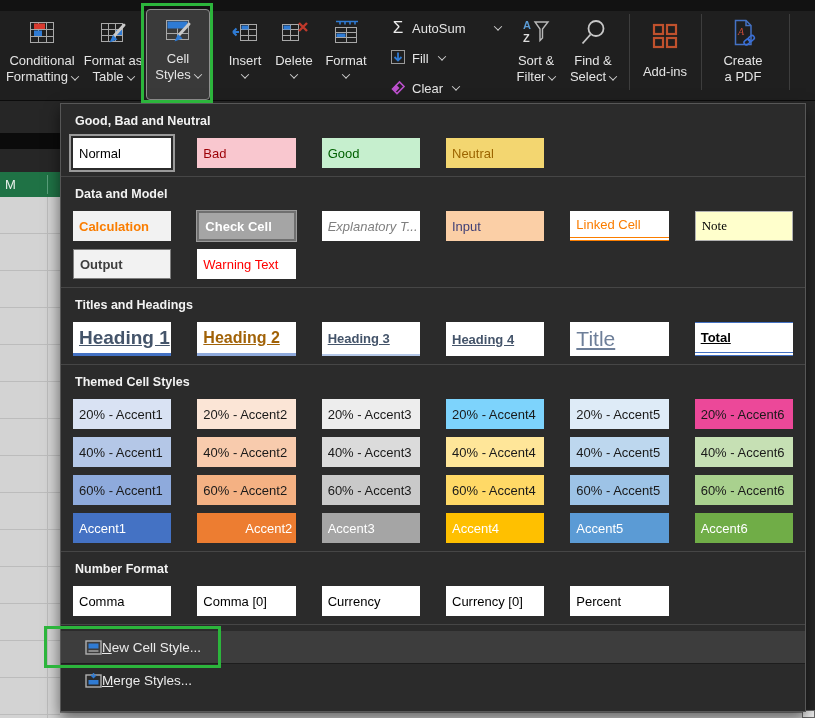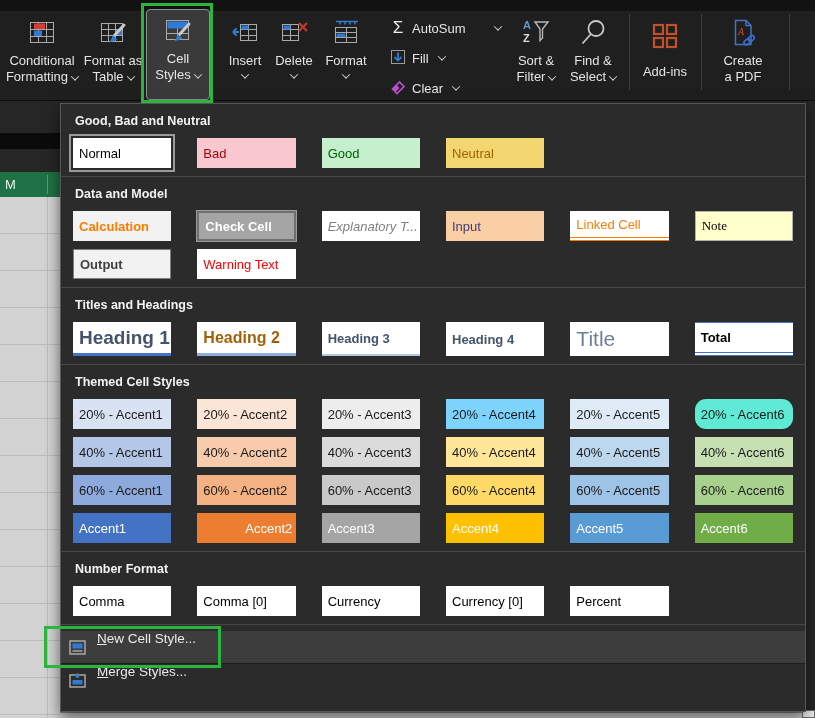--- a/index.html
+++ b/index.html
@@ -43,30 +43,30 @@
   .sec-title { color:#f2f2f2; font-weight:bold; font-size:12.5px; margin:10px 0 10px 14px; }
   .swatch-row { display:grid; grid-template-columns:repeat(6, 1fr); column-gap:7px; row-gap:8px; margin:0 12px 8px 12px;gap:26px; }
   .swatch { height:30px; display:flex; align-items:center; padding-left:6px; font-size:13px; color:#000; overflow:hidden; white-space:nowrap; cursor:default; }
   .swatch.b { font-weight:bold; }
   .swatch.i { font-style:italic; }
   .swatch.sel { outline:2px solid #9a9a9a; outline-offset:2px; }
   .swatch.check { border:2px solid #6f6f6f; box-shadow:0 0 0 1px #9c9c9c; }
   .swatch.linked { border-bottom:4px double #FA7D00; }
   .swatch.note { border:1px solid #B2B2B2;font-family:Liberation Serif, serif; }
   .swatch.output { border:1px solid #7f7f7f; }
-  .row-headings .swatch { height:34px; }
+  .row-headings .swatch { height:34px;text-decoration:underline; }
   .swatch.h1 { font-size:19px; border-bottom:3px solid #4472C4; }
   .swatch.h2 { font-size:16px; border-bottom:3px solid #8FAADC; }
   .swatch.h3 { font-size:13px; border-bottom:2px solid #B4C7E7; }
   .swatch.h4 { font-size:13px; }
   .swatch.title { font-size:21px; font-weight:normal; }
   .swatch.total { border-top:1px solid #4472C4; border-bottom:4px double #4472C4; }
 
   #menu-commands { margin-top:6px; padding-bottom:4px; }
-  .menu-cmd { position:relative; height:33px; display:flex; gap:11px; padding-left:8px; color:#eaeaea; font-size:13.5px; cursor:default; }
+  .menu-cmd { position:relative; height:33px; display:flex; align-items:center; padding-left:24px; color:#eaeaea; font-size:13.5px; cursor:default; }
   .menu-cmd.highlight { background:#3d3d3d; border-bottom:1px solid #1d1d1d; }
   .mn { text-decoration:underline; }
   #anno-newstyle { left:-17px; top:-5px; width:177px; height:42px; }
   .cmd-icon { display:flex; align-items:center; }
 </style>
 </head>
 <body>
 
 <div id="stage">
 
@@ -302,21 +302,21 @@
           </div>
         </div>
         <div class="menu-section">
           <div class="sec-title">Themed Cell Styles</div>
           <div class="swatch-row">
             <div class="swatch" style="background: rgb(217, 226, 243); color: rgb(26, 26, 26);">20% - Accent1</div>
             <div class="swatch" style="background: rgb(251, 229, 214); color: rgb(26, 26, 26);">20% - Accent2</div>
             <div class="swatch" style="background: rgb(237, 237, 237); color: rgb(26, 26, 26);">20% - Accent3</div>
             <div class="swatch" style="background: #7dd3fc; color: rgb(26, 26, 26);">20% - Accent4</div>
             <div class="swatch" style="background: rgb(222, 235, 247); color: rgb(26, 26, 26);">20% - Accent5</div>
-            <div class="swatch" style="background: #5eead4; color: rgb(26, 26, 26); border-radius: 11px;">20% - Accent6</div>
+            <div class="swatch" style="background: #ec4899; color: rgb(26, 26, 26);">20% - Accent6</div>
           </div>
           <div class="swatch-row">
             <div class="swatch" style="background: rgb(180, 199, 231); color: rgb(26, 26, 26);">40% - Accent1</div>
             <div class="swatch" style="background: rgb(248, 203, 173); color: rgb(26, 26, 26);">40% - Accent2</div>
             <div class="swatch" style="background: rgb(219, 219, 219); color: rgb(26, 26, 26);">40% - Accent3</div>
             <div class="swatch" style="background: rgb(255, 230, 153); color: rgb(26, 26, 26);">40% - Accent4</div>
             <div class="swatch" style="background: rgb(189, 215, 238); color: rgb(26, 26, 26);">40% - Accent5</div>
             <div class="swatch" style="background: rgb(198, 224, 180); color: rgb(26, 26, 26);">40% - Accent6</div>
           </div>
           <div class="swatch-row">

